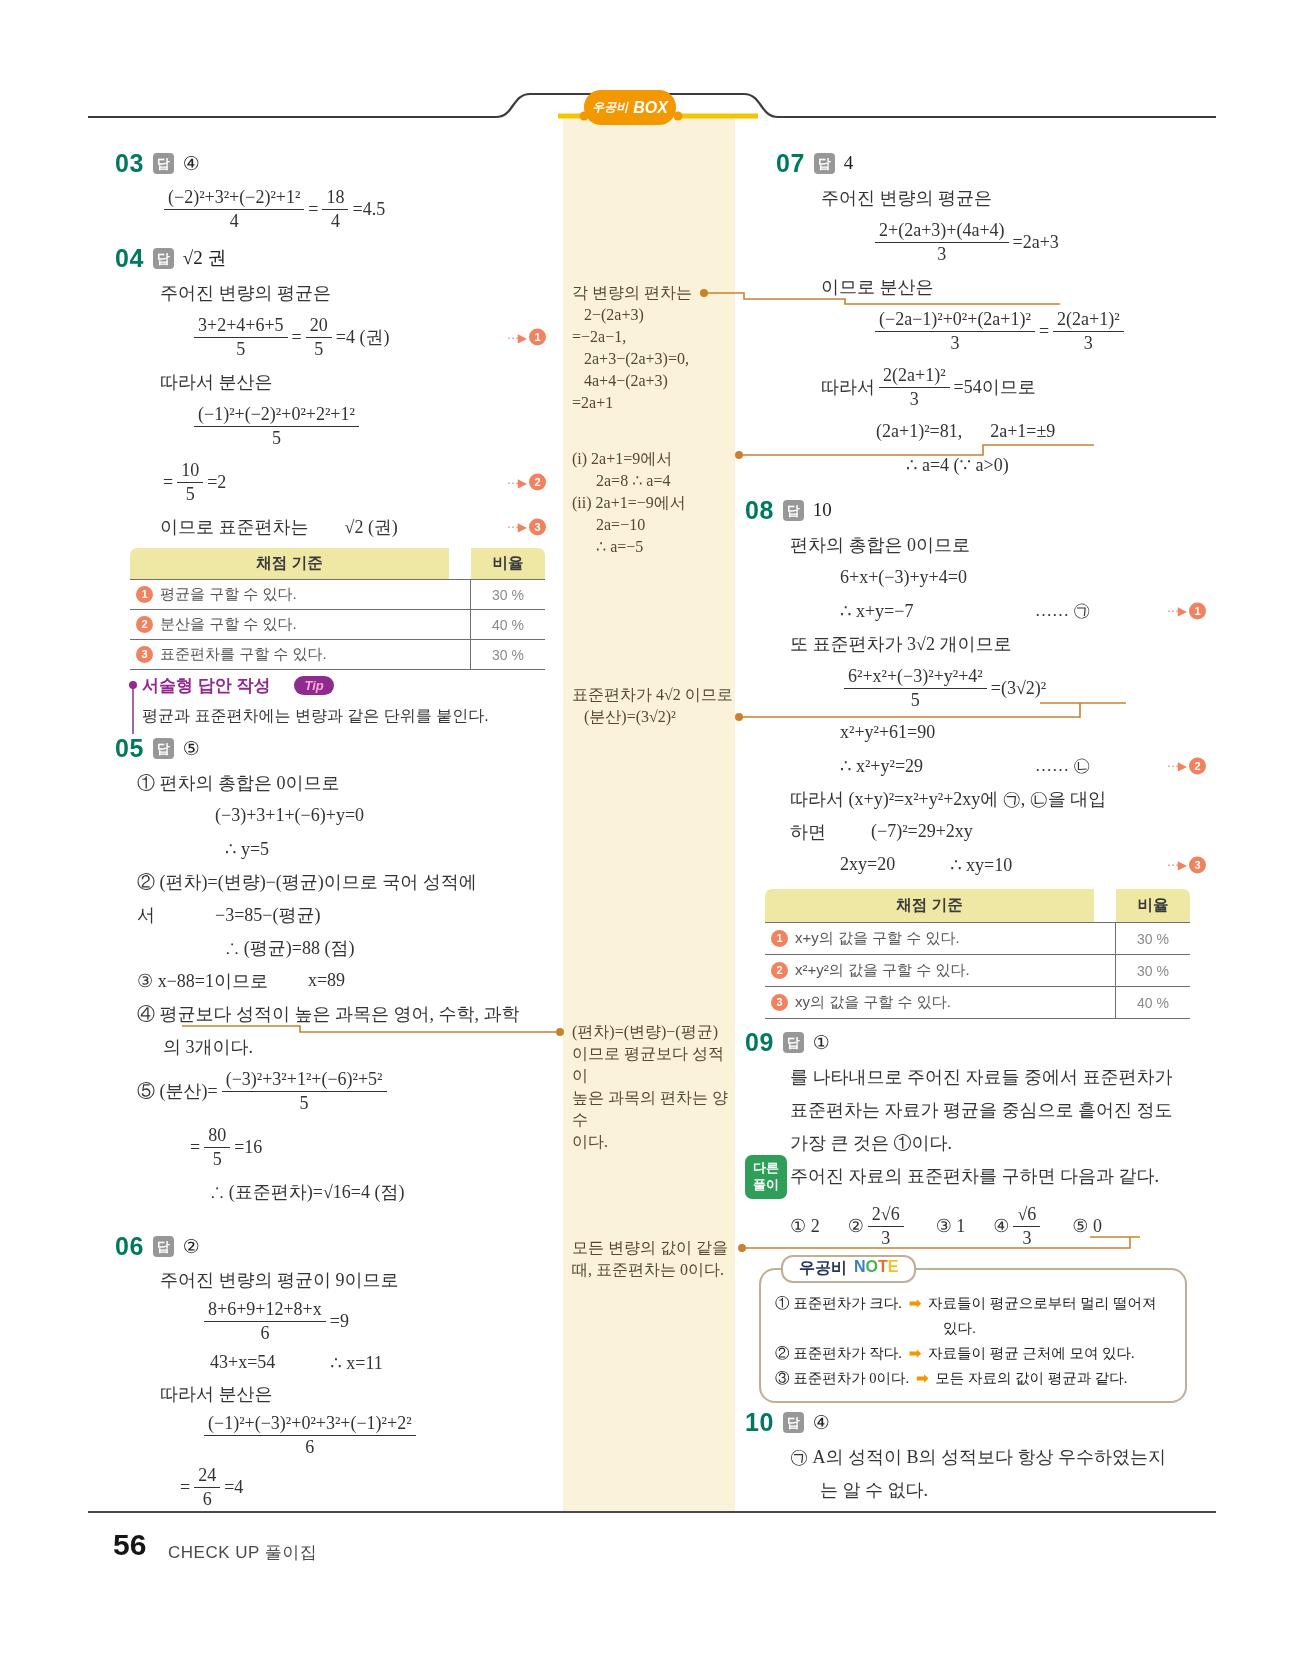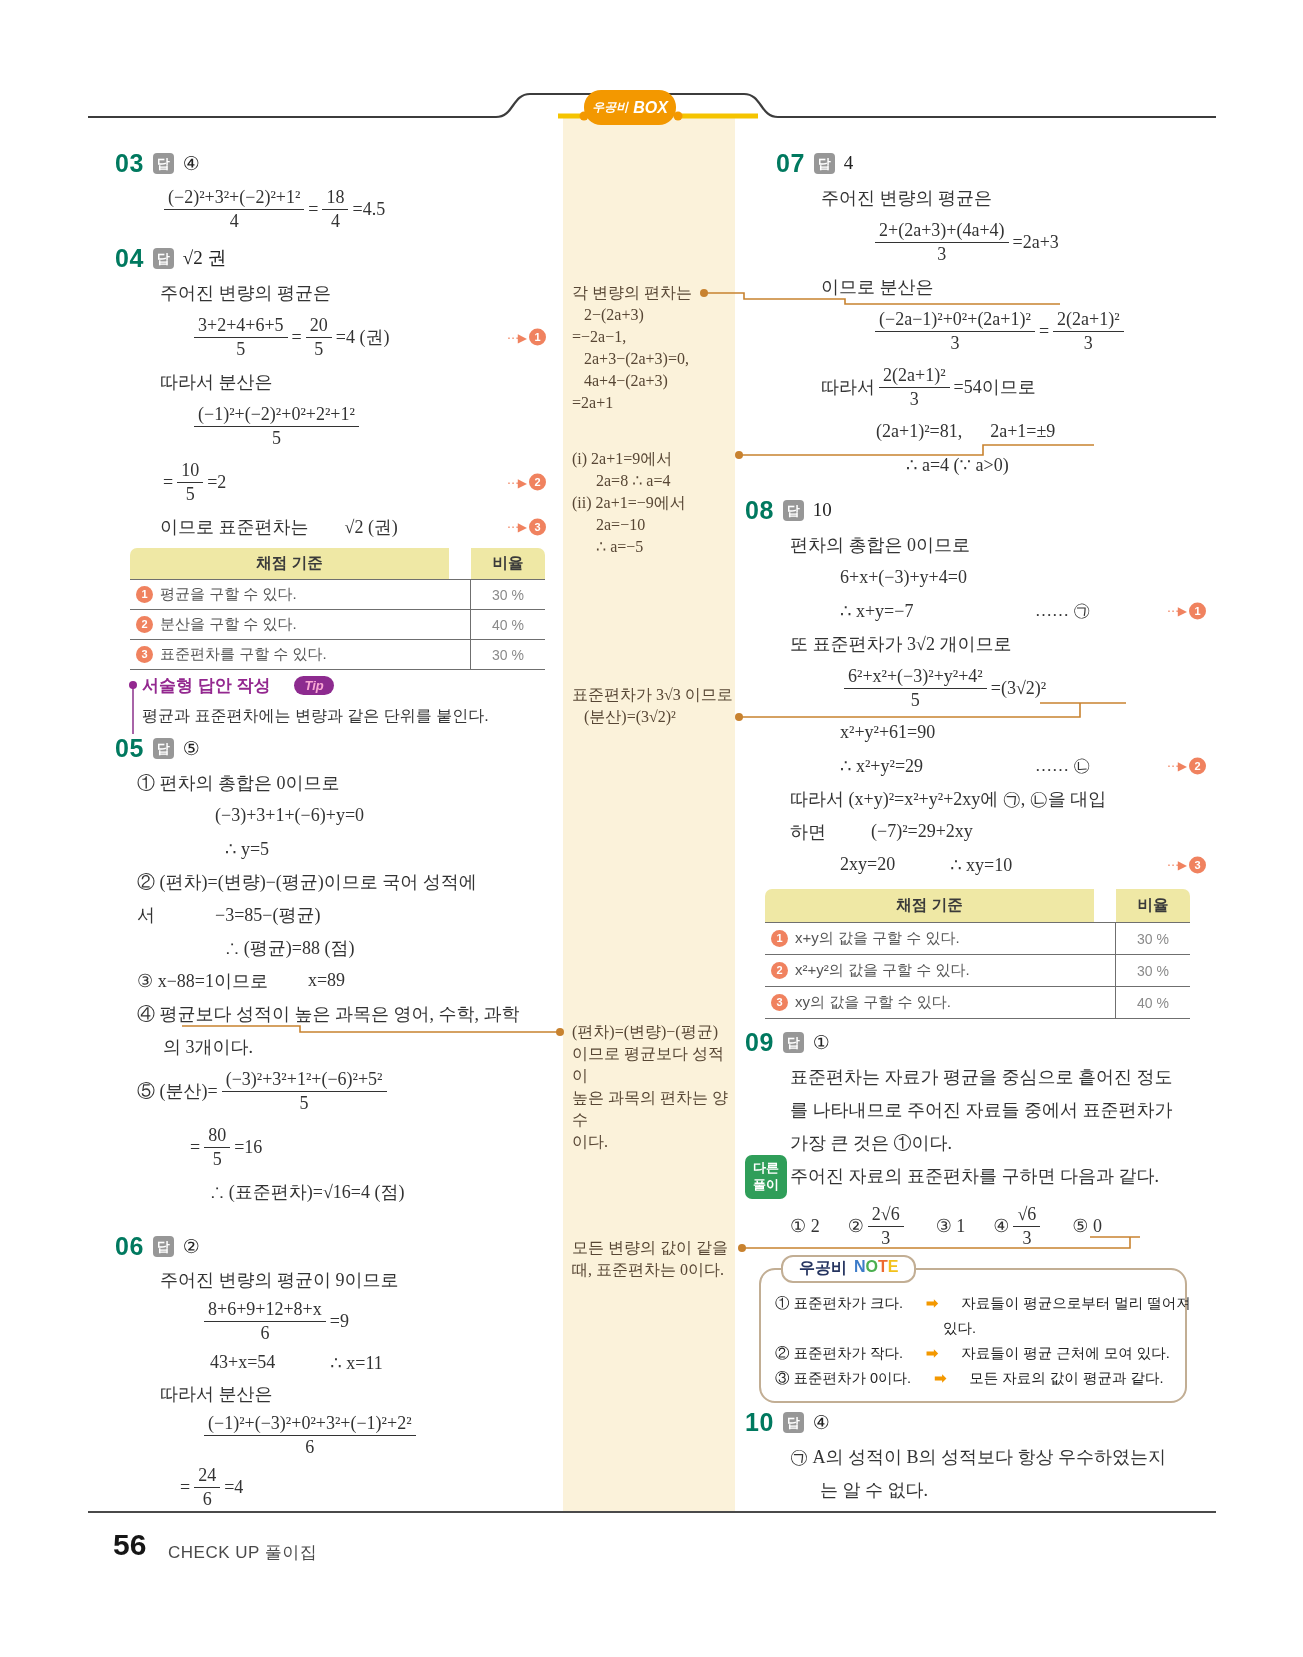--- a/index.html
+++ b/index.html
@@ -52,21 +52,21 @@
   .mid-note{position:absolute;left:567px;width:172px;font-size:16px;line-height:22px;color:#574634;}
   .mi0{padding-left:5px}.mi1{padding-left:17px}.mi2{padding-left:29px}
   .badge-green{position:absolute;left:0;width:42px;height:44px;background:#2f9e59;border-radius:7px;color:#fff;
          font:bold 13px/1.3 "Liberation Sans",sans-serif;display:flex;flex-direction:column;align-items:center;justify-content:center;}
   .note-box{position:absolute;border:2.5px solid #c2ae94;border-radius:16px;background:#fff;}
   .note-tab{position:absolute;top:-15px;left:20px;background:#fff;border:2.5px solid #c2ae94;border-radius:12px;
          padding:1px 16px 2px;font-family:"Liberation Sans",sans-serif;font-size:16px;font-weight:bold;display:flex;gap:7px;}
   .nb-brand{color:#24335f;}
   .nl1{color:#3d7cc9}.nl2{color:#4caf50}.nl3{color:#ee6a30}.nl4{color:#f2c11c}
   .note-body{padding:21px 10px 10px 14px;font-family:"Liberation Sans",sans-serif;font-size:14.5px;color:#222;}
-  .note-row{display:flex;gap:23px;line-height:25px;white-space:nowrap;}
+  .note-row{display:flex;gap:7px;line-height:25px;white-space:nowrap;font-family:Liberation Serif, serif;}
   .note-arrow{color:#f39800;font-weight:bold;}
   .note-cont{padding-left:168px;line-height:25px;}
   .box-badge{position:absolute;left:584px;top:90px;width:92px;height:35px;background:#f39800;border-radius:17px;
          display:flex;align-items:center;justify-content:center;gap:5px;}
   .bb-kor{color:#fff;font:bold italic 12px "Liberation Sans",sans-serif;}
   .bb-eng{color:#fff;font:bold italic 16px "Liberation Sans",sans-serif;}
   .footer-page{position:absolute;left:113px;top:1528px;font:bold 30px "Liberation Sans",sans-serif;color:#161616;}
   .footer-label{position:absolute;left:168px;top:1541px;font-size:17px;color:#4a4a4a;
          font-family:"Liberation Sans",sans-serif;letter-spacing:.5px;}
 </style>
@@ -323,21 +323,21 @@
     <div class="mi0">=2a+1</div>
   </div>
   <div class="mid-note" style="top:448px">
     <div class="mi0">(i) 2a+1=9에서</div>
     <div class="mi2">2a=8   ∴ a=4</div>
     <div class="mi0">(ii) 2a+1=−9에서</div>
     <div class="mi2">2a=−10</div>
     <div class="mi2">∴ a=−5</div>
   </div>
   <div class="mid-note" style="top:684px">
-    <div class="mi0">표준편차가 3√3 이므로</div>
+    <div class="mi0">표준편차가 4√2 이므로</div>
     <div class="mi1">(분산)=(3√2)²</div>
   </div>
   <div class="mid-note" style="top:1021px">
     <div class="mi0">(편차)=(변량)−(평균)</div>
     <div class="mi0">이므로 평균보다 성적이</div>
     <div class="mi0">높은 과목의 편차는 양수</div>
     <div class="mi0">이다.</div>
   </div>
   <div class="mid-note" style="top:1237px">
     <div class="mi0">모든 변량의 값이 같을</div>
@@ -477,24 +477,24 @@
     </div>
   </div>
 
   <div class="block" style="left:745px;top:1024px;width:445px">
     <div class="head">
       <span class="pnum">09</span>
       <span class="abadge">답</span>
       <span class="pans">①</span>
     </div>
     <div class="tl pl45">
+        <span>를 나타내므로 주어진 자료들 중에서 표준편차가</span>
+      </div>
+    <div class="tl pl45">
         <span>표준편차는 자료가 평균을 중심으로 흩어진 정도</span>
-      </div>
-    <div class="tl pl45">
-        <span>를 나타내므로 주어진 자료들 중에서 표준편차가</span>
       </div>
     <div class="tl pl45">
         <span>가장 큰 것은 ①이다.</span>
       </div>
     <div class="badge-green" style="top:131px">
       <span>다른</span>
       <span>풀이</span>
     </div>
     <div class="tl pl45">
         <span>주어진 자료의 표준편차를 구하면 다음과 같다.</span>

